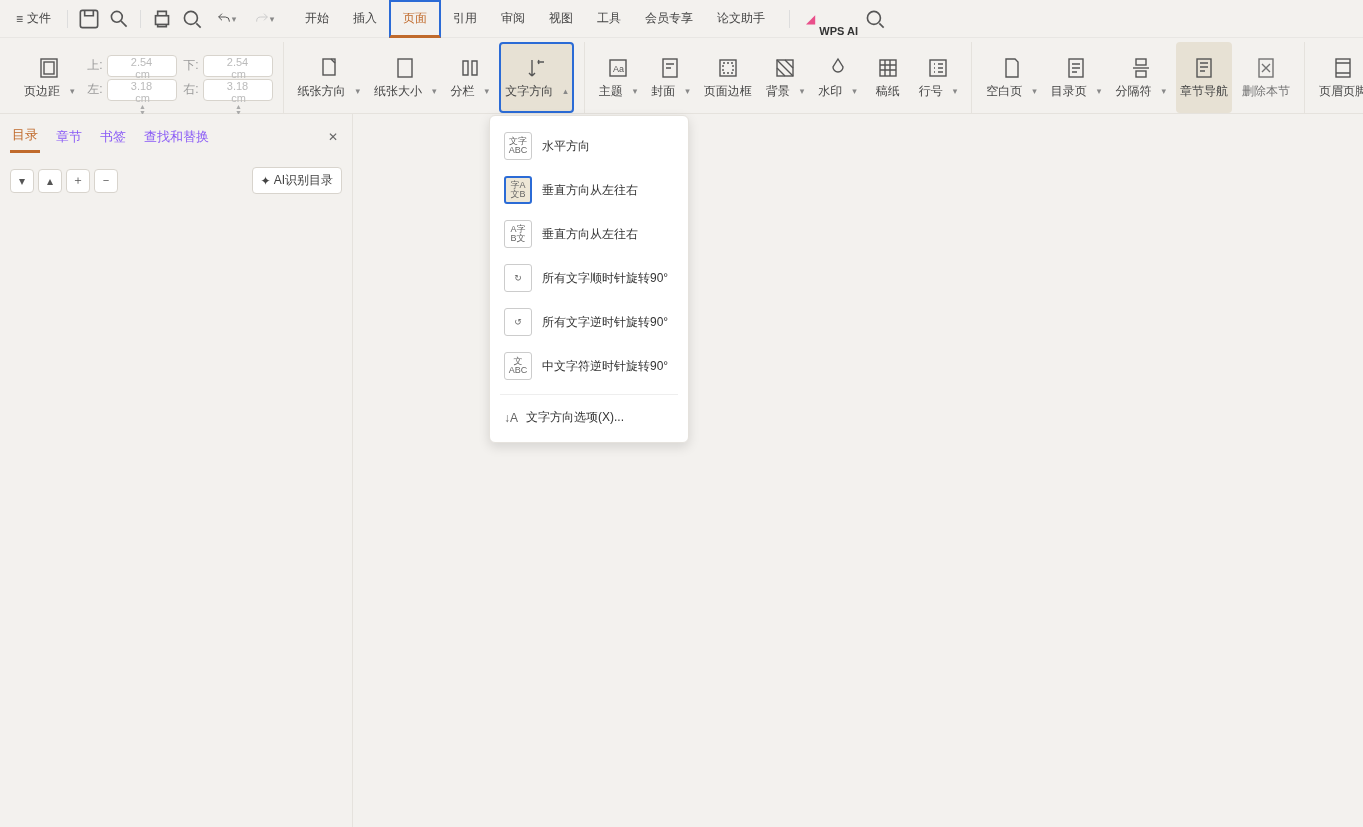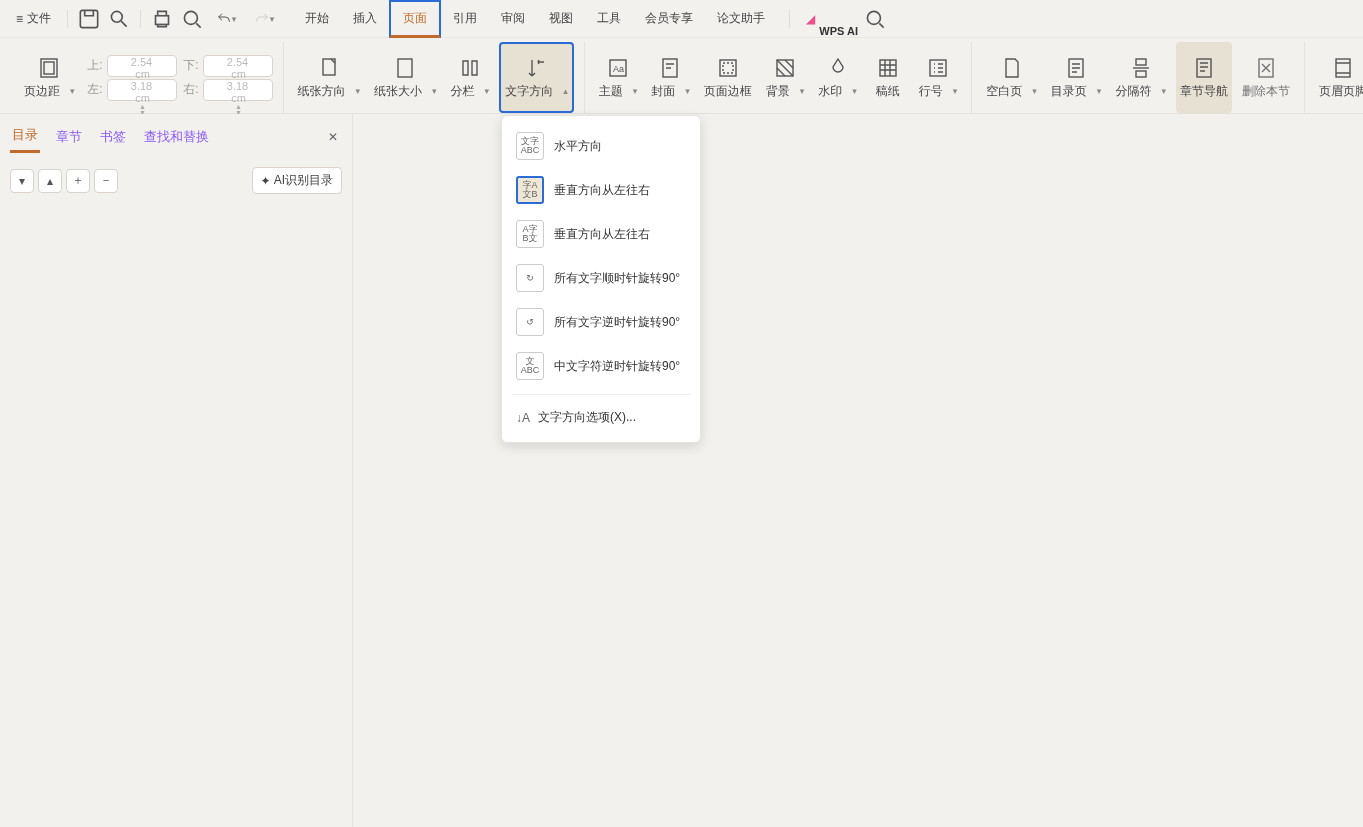--- a/index.html
+++ b/index.html
@@ -37,21 +37,21 @@
 .side-tabs { display:flex; align-items:center; gap:14px; border-bottom:none; }
 .side-tab { padding:6px 2px; cursor:pointer; color:#8b5cf6; font-size:13px; }
 .side-tab.active { color:#c06a2b; border-bottom:3px solid #c06a2b; font-weight:500; }
 .side-close { margin-left:auto; cursor:pointer; color:#666; padding:4px; }
 .side-tools { display:flex; align-items:center; gap:4px; margin-top:14px; }
 .sq-btn { width:24px; height:24px; border:1px solid #d8d4cd; border-radius:4px; background:#fff; display:flex; align-items:center; justify-content:center; cursor:pointer; color:#555; font-size:12px; }
 .ai-toc { margin-left:auto; border:1px solid #d8d4cd; border-radius:4px; background:#fff; padding:4px 8px; cursor:pointer; display:flex; align-items:center; gap:3px; color:#444; font-size:12px; }
 
 .canvas { flex:1; background:#f3f1ee; position:relative; }
 
-.drop-menu { position:absolute; left:501px; top:115px; width:200px; background:#fff; border:1px solid #e5e2dd; border-radius:6px; box-shadow:0 4px 12px rgba(0,0,0,.12); padding:8px 0; }
+.drop-menu { position:absolute; left:489px; top:115px; width:200px; background:#fff; border:1px solid #e5e2dd; border-radius:6px; box-shadow:0 4px 12px rgba(0,0,0,.12); padding:8px 0; }
 .drop-item { display:flex; align-items:center; gap:10px; padding:8px 14px; cursor:pointer; color:#333; font-size:12px; }
 .drop-item .it-icon { width:28px; height:28px; display:flex; align-items:center; justify-content:center; border:1px solid #ccc; border-radius:3px; font-size:9px; color:#666; line-height:9px; text-align:center; flex-direction:column; background:#fff; }
 .drop-item.selected .it-icon { border:2px solid #2b6bd6; background:#eee7d6; }
 .drop-sep { height:1px; background:#eee; margin:6px 10px; }
 .drop-opt { display:flex; align-items:center; gap:8px; padding:8px 14px; cursor:pointer; color:#333; font-size:12px; }
 
 .dd { font-size:9px; color:#888; }
 svg { width:100%; height:100%; }
 </style>
 </head>

